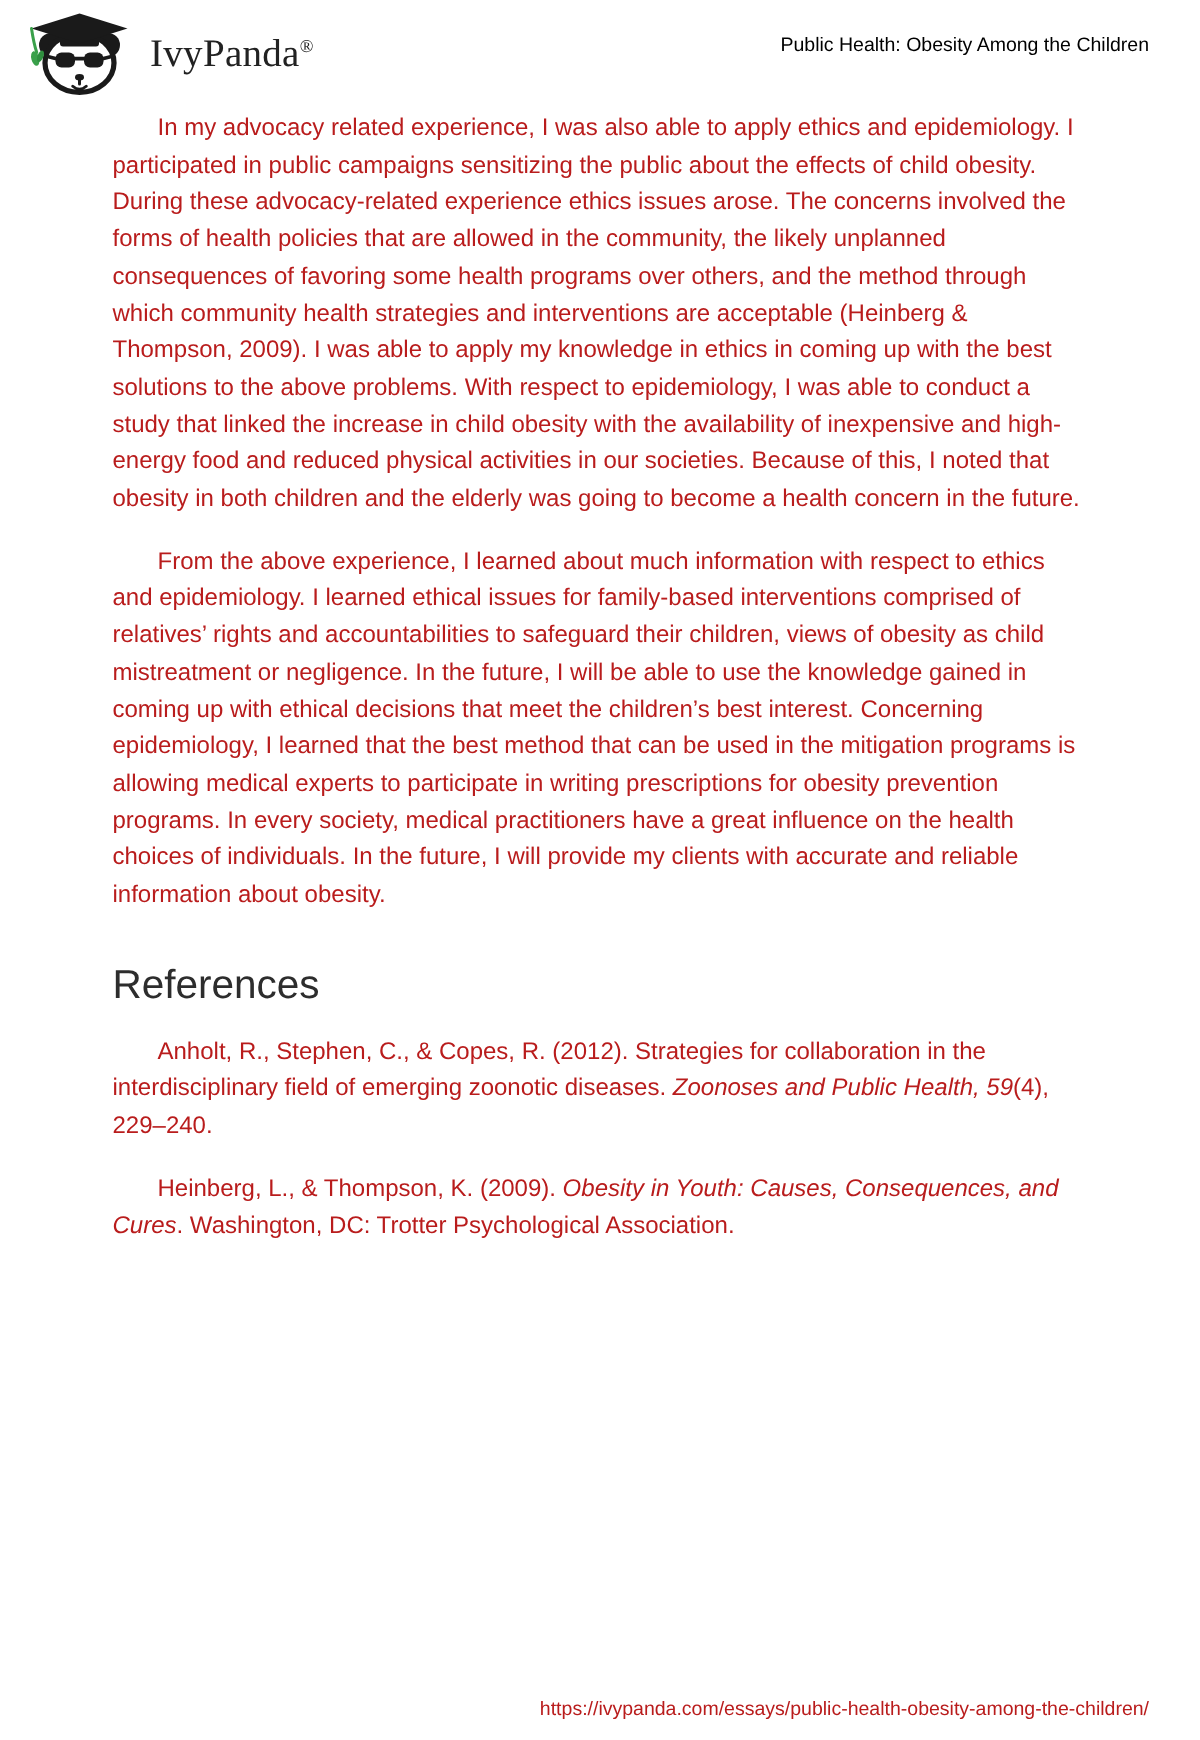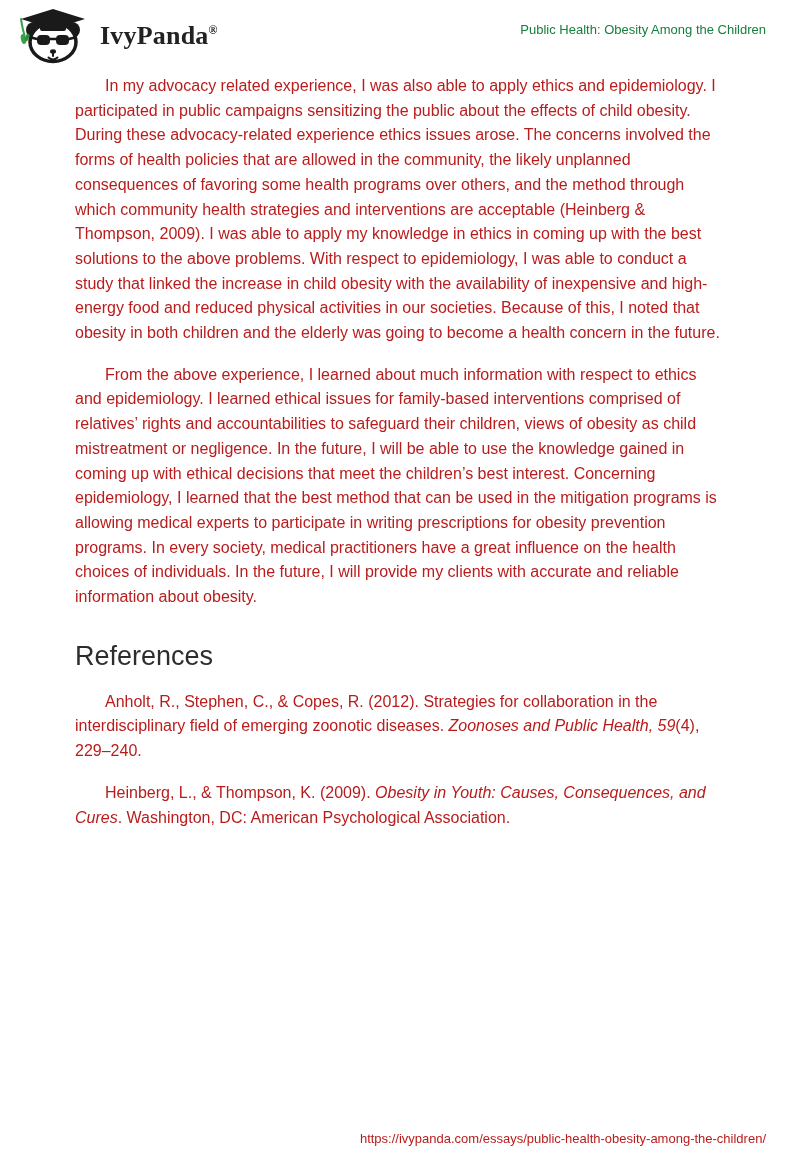--- a/index.html
+++ b/index.html
@@ -9,26 +9,26 @@
     position: relative; overflow: hidden;
     font-family: "Liberation Sans", sans-serif;
   }
   .page-header {
     display: flex; justify-content: space-between; align-items: flex-start;
     padding: 8px 34px 0 14px; height: 66px;
   }
   .brand-block { display: flex; align-items: center; }
   .logo-svg { width: 78px; height: 56px; display: block; }
   .brand-name {
-    font-family: "Liberation Serif", serif; font-weight: 700;
+    font-family: "Liberation Serif", serif; font-weight: 400;
     font-size: 26px; color: #222222; margin-left: 8px; letter-spacing: 0.2px;
   }
   .brand-name sup { font-size: 12px; vertical-align: super; }
   .doc-title {
-    font-size: 13px; color: #15803d; margin-top: 14px;
+    font-size: 13px; color: #000000; margin-top: 14px;
   }
   .content { padding: 0 75px; margin-top: 8px; }
   .para {
     font-size: 16px; line-height: 24.7px; color: #b91c1c;
     text-indent: 30px; margin: 0 0 17px 0; text-align: left;
   }
   .refs-heading {
     font-size: 27px; line-height: 32px; font-weight: 400;
     color: #2d2d2d; margin: 30px 0 18px 0;
   }
@@ -71,16 +71,16 @@
 
 <main class="content">
   <p class="para">In my advocacy related experience, I was also able to apply ethics and epidemiology. I participated in public campaigns sensitizing the public about the effects of child obesity. During these advocacy-related experience ethics issues arose. The concerns involved the forms of health policies that are allowed in the community, the likely unplanned consequences of favoring some health programs over others, and the method through which community health strategies and interventions are acceptable (Heinberg &amp; Thompson, 2009). I was able to apply my knowledge in ethics in coming up with the best solutions to the above problems. With respect to epidemiology, I was able to conduct a study that linked the increase in child obesity with the availability of inexpensive and high-energy food and reduced physical activities in our societies. Because of this, I noted that obesity in both children and the elderly was going to become a health concern in the future.</p>
   <p class="para">From the above experience, I learned about much information with respect to ethics and epidemiology. I learned ethical issues for family-based interventions comprised of relatives’ rights and accountabilities to safeguard their children, views of obesity as child mistreatment or negligence. In the future, I will be able to use the knowledge gained in coming up with ethical decisions that meet the children’s best interest. Concerning epidemiology, I learned that the best method that can be used in the mitigation programs is allowing medical experts to participate in writing prescriptions for obesity prevention programs. In every society, medical practitioners have a great influence on the health choices of individuals. In the future, I will provide my clients with accurate and reliable information about obesity.</p>
 
   <h2 class="refs-heading">References</h2>
 
   <p class="para"><span>Anholt, R., Stephen, C., &amp; Copes, R. (2012). Strategies for collaboration in the interdisciplinary field of emerging zoonotic diseases. </span><span class="it">Zoonoses and Public Health, 59</span><span>(4), 229–240.</span></p>
 
 
-  <p class="para"><span>Heinberg, L., &amp; Thompson, K. (2009). </span><span class="it">Obesity in Youth: Causes, Consequences, and Cures</span><span>. Washington, DC: American Psychological Association.</span></p>
+  <p class="para"><span>Heinberg, L., &amp; Thompson, K. (2009). </span><span class="it">Obesity in Youth: Causes, Consequences, and Cures</span><span>. Washington, DC: Trotter Psychological Association.</span></p>
 </main>
 
 <footer class="page-footer">https://ivypanda.com/essays/public-health-obesity-among-the-children/</footer>
 
 </body></html>

